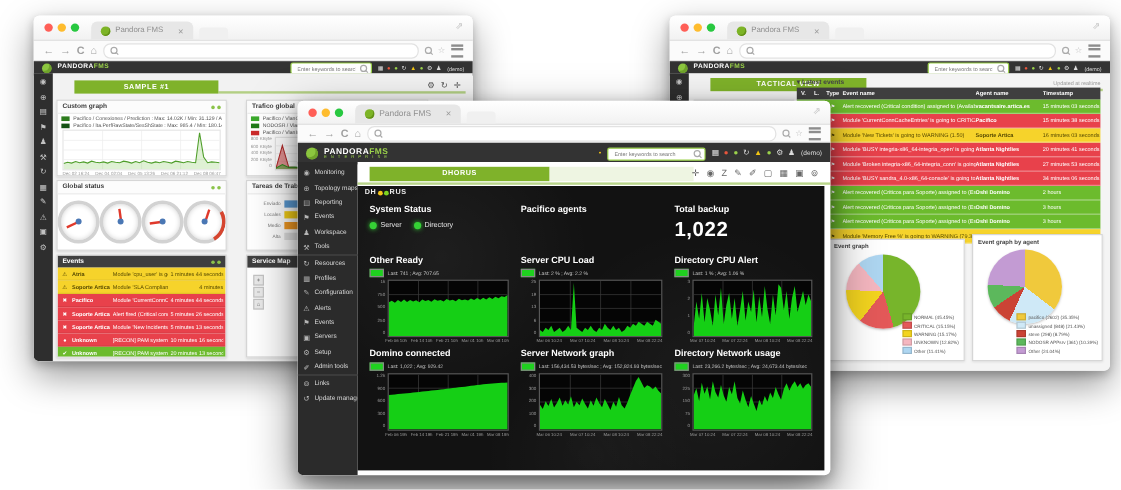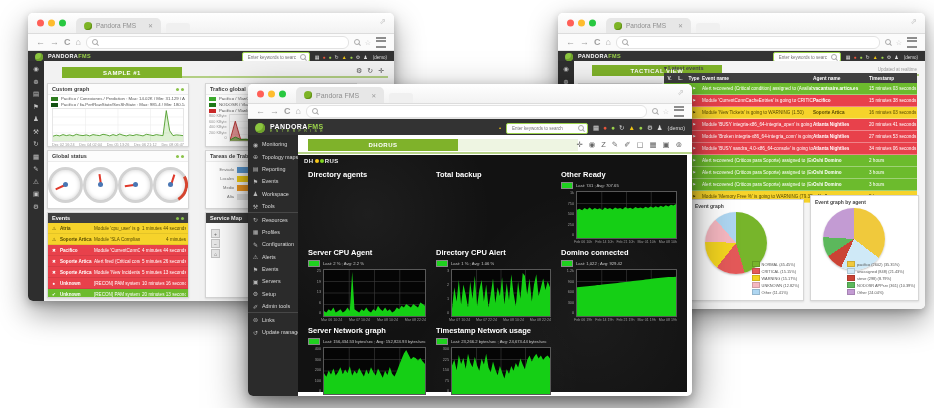--- a/index.html
+++ b/index.html
@@ -775,24 +775,38 @@
   <div class="dash" style="left:50px;top:71px;right:5px;bottom:4px;position:absolute;">
     <div class="dlogo">
       <span>DH</span>
       <span class="ldot" style="background:#f5c518"></span>
       <span class="ldot" style="background:#7ed321"></span>
       <span>RUS</span>
     </div>
     <div class="dgrid">
 
       <div style="height:42px">
-        <div class="dtitle">Directory agents</div>
+        <div class="dtitle">System Status</div>
+        <div class="statrow">
+            <span class="stat">
+              <span class="sdot"></span>
+              <span>Server</span>
+            </span>
+            <span class="stat">
+              <span class="sdot"></span>
+              <span>Directory</span>
+            </span>
+          </div>
+      </div>
+      <div style="height:42px">
+        <div class="dtitle">Pacifico agents</div>
       </div>
       <div style="height:42px">
         <div class="dtitle">Total backup</div>
+        <div class="dbig">1,022</div>
       </div>
 
       <div>
         <div class="dtitle">Other Ready</div>
         <div class="dlegend">
             <span class="c"></span>
             <span>Last: 741 ; Avg: 707.65</span>
           </div>
         <div class="plotwrap">
           <div class="yax" style="height:46px">
@@ -814,21 +828,21 @@
         </div>
         <div class="xax">
             <span>Feb 06 10h</span>
             <span>Feb 14 10h</span>
             <span>Feb 21 10h</span>
             <span>Mar 01 10h</span>
             <span>Mar 08 10h</span>
           </div>
       </div>
       <div>
-        <div class="dtitle">Server CPU Agent</div>
+        <div class="dtitle">Server CPU Load</div>
         <div class="dlegend">
             <span class="c"></span>
             <span>Last: 2 % ; Avg: 2.2 %</span>
           </div>
         <div class="plotwrap">
           <div class="yax" style="height:46px">
               <span>25</span>
               <span>19</span>
               <span>13</span>
               <span>6</span>
@@ -939,21 +953,21 @@
               </svg></div>
         </div>
         <div class="xax">
             <span>Mar 06 10:24</span>
             <span>Mar 07 10:24</span>
             <span>Mar 08 10:24</span>
             <span>Mar 08 22:24</span>
           </div>
       </div>
       <div>
-        <div class="dtitle">Timestamp Network usage</div>
+        <div class="dtitle">Directory Network usage</div>
         <div class="dlegend">
             <span class="c"></span>
             <span>Last: 23,266.2 bytes/sec ; Avg: 24,673.44 bytes/sec</span>
           </div>
         <div class="plotwrap">
           <div class="yax" style="height:46px">
               <span>300</span>
               <span>225</span>
               <span>150</span>
               <span>75</span>

